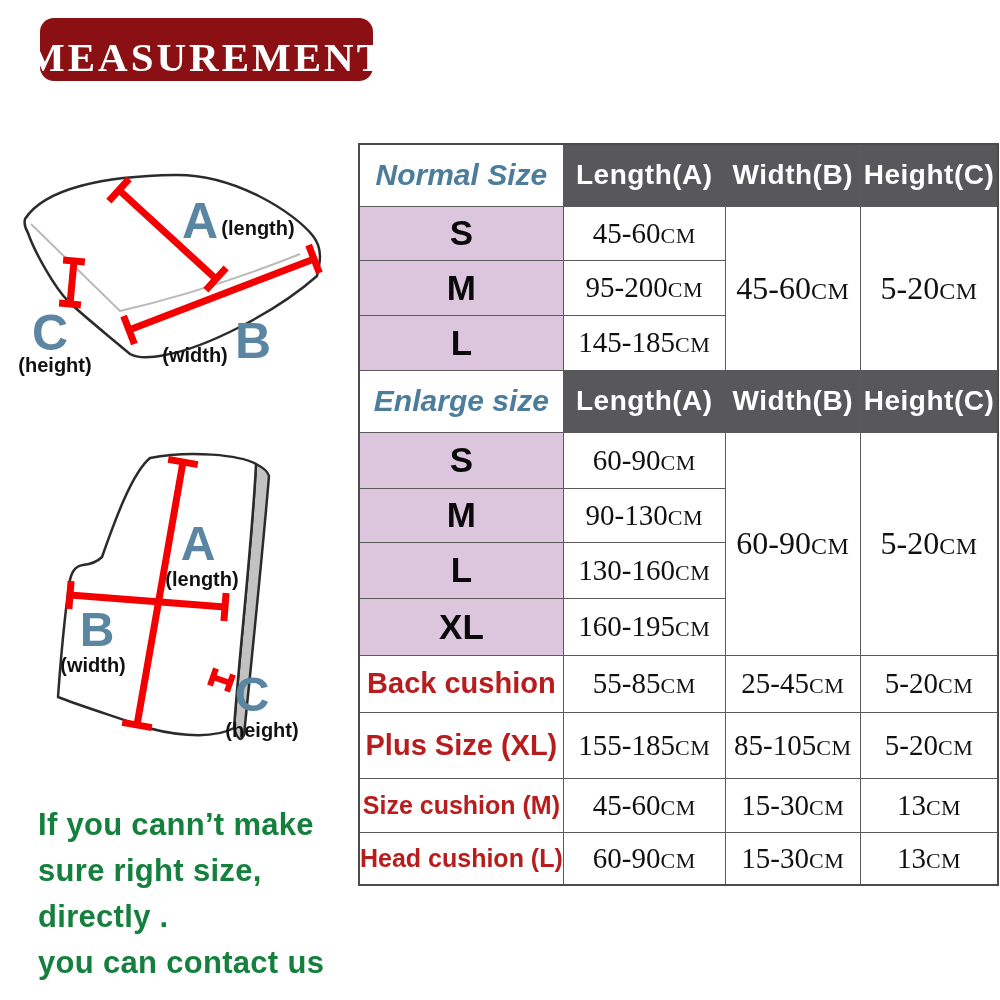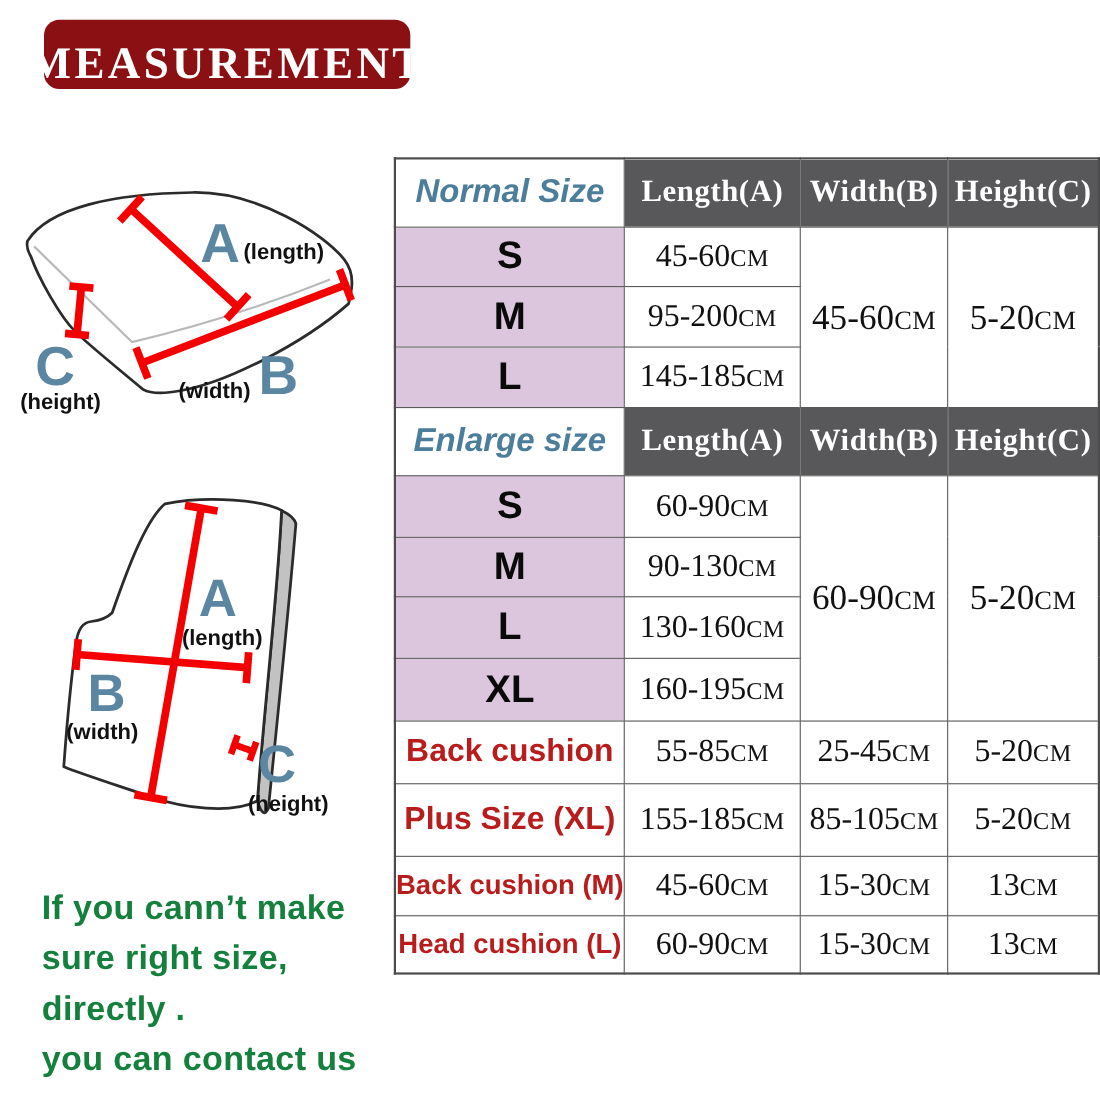--- a/index.html
+++ b/index.html
@@ -72,21 +72,20 @@
     padding: 0;
     overflow: hidden;
   }
   td.dark {
     background: #58585A;
     color: #ffffff;
     font-weight: bold;
     font-size: 28px;
     letter-spacing: 0.5px;
     border-top-color: #58585A;
-    font-family: Liberation Serif, serif;
   }
   td.gap-white { border-left: 3px solid #ffffff; }
   td.gap-dark  { border-left: 2px solid #222222; }
   td.sec-title {
     background: #ffffff;
     color: #4C7D9B;
     font-weight: bold;
     font-size: 30px;
     font-style: italic;
   }
@@ -274,21 +273,21 @@
       </tr>
 
       <tr style="height:66px">
         <td class="extra-label">Plus Size (XL)</td>
         <td class="val"><span>155-185</span><span class="unit">CM</span></td>
         <td class="val"><span>85-105</span><span class="unit">CM</span></td>
         <td class="val"><span>5-20</span><span class="unit">CM</span></td>
       </tr>
 
       <tr style="height:54px">
-        <td class="extra-label small">Back cushion (M)</td>
+        <td class="extra-label small">Size cushion (M)</td>
         <td class="val"><span>45-60</span><span class="unit">CM</span></td>
         <td class="val"><span>15-30</span><span class="unit">CM</span></td>
         <td class="val"><span>13</span><span class="unit">CM</span></td>
       </tr>
 
       <tr style="height:53px">
         <td class="extra-label small">Head cushion (L)</td>
         <td class="val"><span>60-90</span><span class="unit">CM</span></td>
         <td class="val"><span>15-30</span><span class="unit">CM</span></td>
         <td class="val"><span>13</span><span class="unit">CM</span></td>

